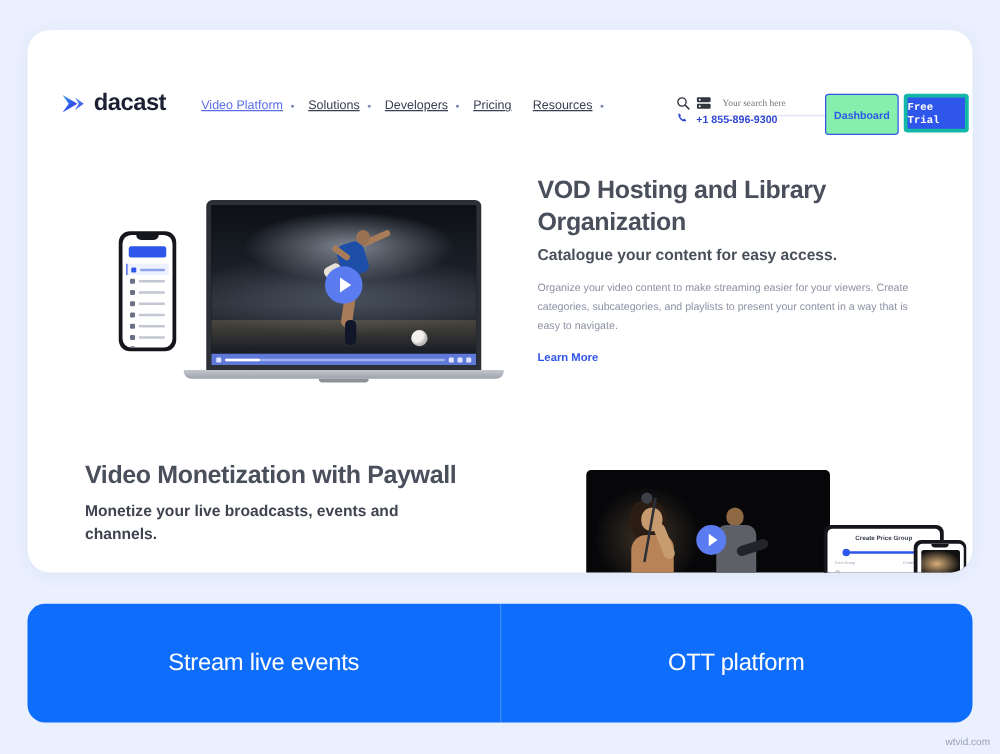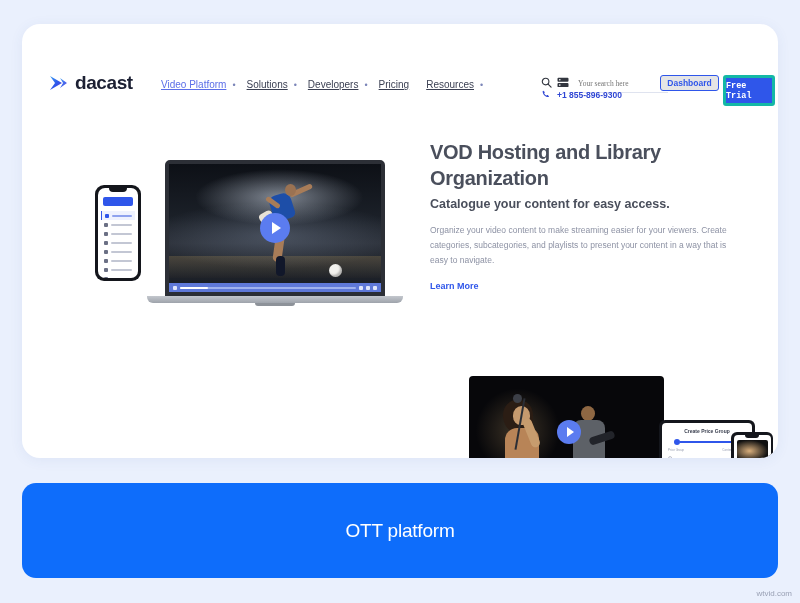--- a/index.html
+++ b/index.html
@@ -44,23 +44,23 @@
   .search-input {
     border: none; outline: none; width: 100%;
     font-size: 7.5px; color: #8b90a3; font-family: Liberation Serif, serif;
     background: transparent;
   }
   .phone-row { position: absolute; left: 519px; top: 66px; display: flex; align-items: center; gap: 6px; }
   .phone-num { font-size: 8.5px; color: #2f46d4; font-weight: 600; }
 
   .btn-dashboard {
     position: absolute; left: 638px; top: 51px;
-    width: 59px; height: 16px;
+    width: 59px; height: 33px;
     border: 1px solid #2f56ea; border-radius: 3px;
-    background: #e5e5e5; color: #2f56ea;
+    background: #86efac; color: #2f56ea;
     font-size: 8.5px; font-weight: 700;
     display: flex; align-items: center; justify-content: center;
     cursor: pointer; font-family: "Liberation Sans", sans-serif;
   }
   .btn-trial {
     position: absolute; left: 701px; top: 51px;
     width: 52px; height: 31px;
     border: 3px solid #14b8a6; border-radius: 3px;
     background: #2f56ea; color: #fff;
     font-size: 8.5px; font-weight: 700;
@@ -480,20 +480,24 @@
       </div>
     </div>
 
     <div class="hero1-text">
       <div class="h1-title">VOD Hosting and Library Organization</div>
       <div class="h1-sub">Catalogue your content for easy access.</div>
       <div class="h1-body">Organize your video content to make streaming easier for your viewers. Create categories, subcategories, and playlists to present your content in a way that is easy to navigate.</div>
       <a class="h1-link">Learn More</a>
     </div>
 
+    <div class="hero2-text">
+      <div class="h2-title">Video Monetization with Paywall</div>
+      <div class="h2-sub">Monetize your live broadcasts, events and channels.</div>
+    </div>
 
     <div class="mock2">
 
       <div class="concert">
         <div class="glow"></div>
         <div class="singer">
           <span class="s-hair"></span>
             <span class="s-head"></span>
           <span class="s-body"></span>
             <span class="s-arm"></span>
@@ -538,17 +542,18 @@
           <div class="p2-notch"></div>
           <div class="p2-thumb"></div>
 
         </div>
       </div>
     </div>
 
   </div>
 
   <div class="banner">
+    <div class="banner-tab">Stream live events</div>
     <div class="banner-tab">OTT platform</div>
   </div>
 
   <div class="watermark">wtvid.com</div>
 </div>
 
 </body></html>

